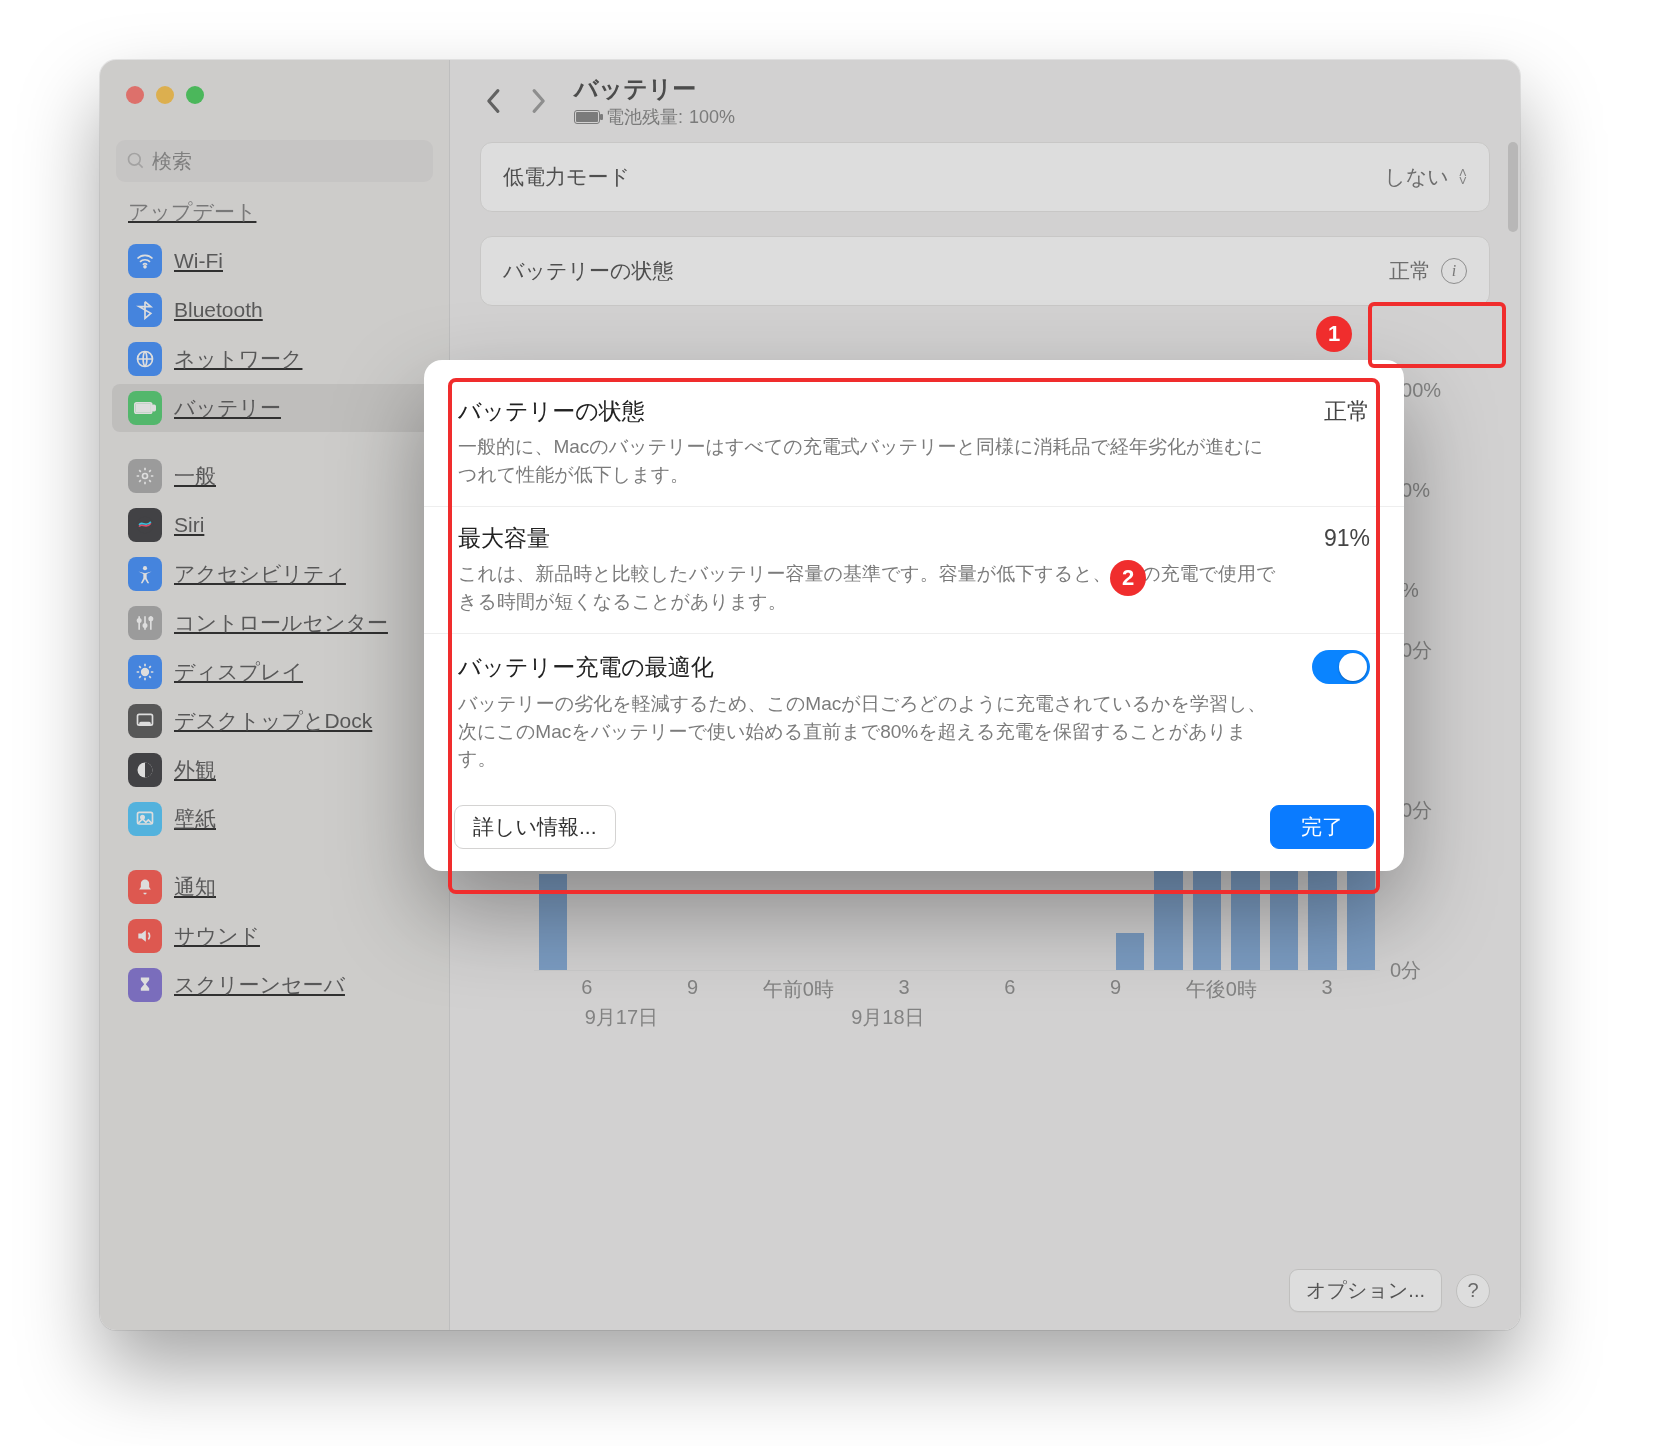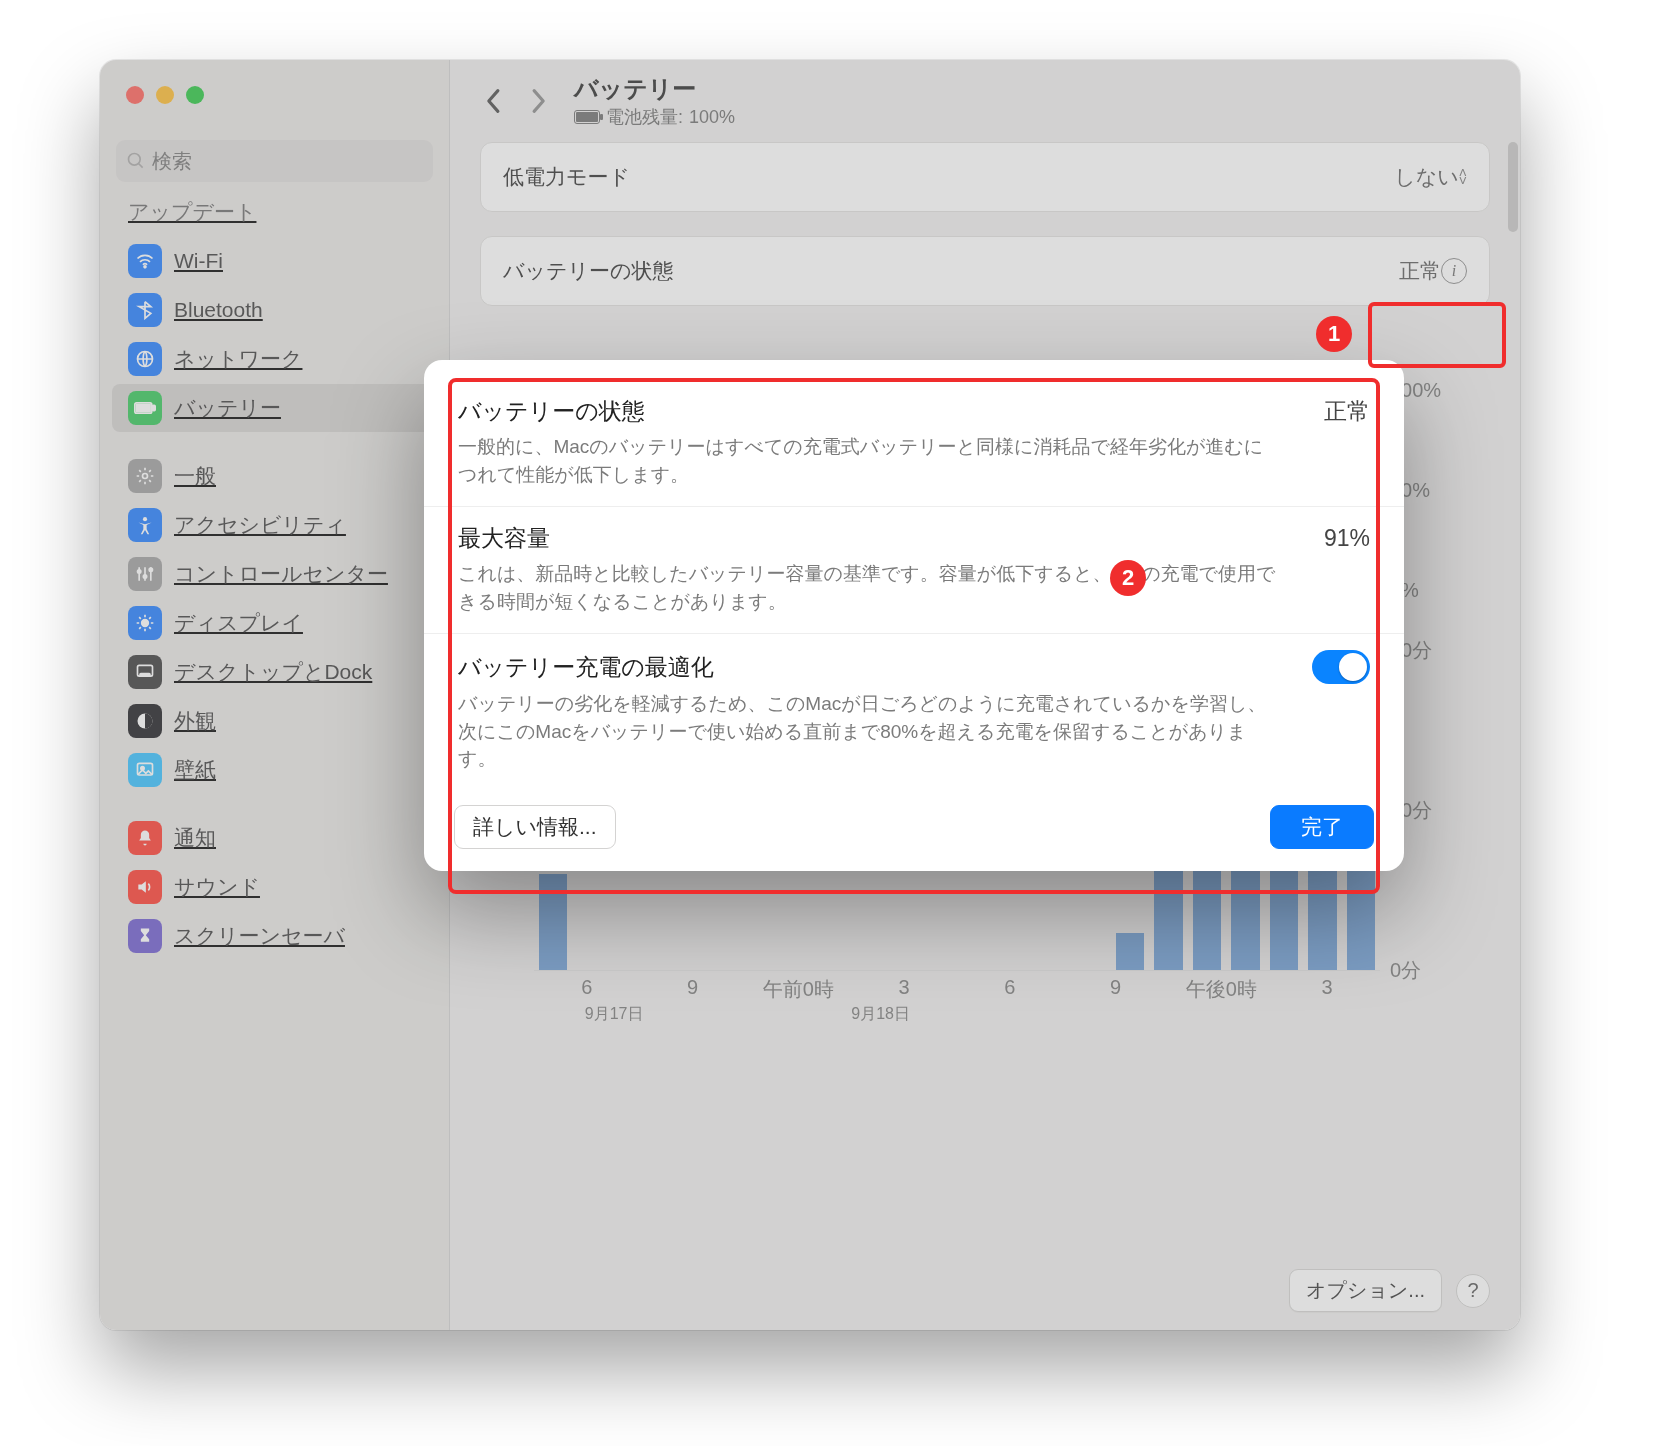--- a/index.html
+++ b/index.html
@@ -98,21 +98,21 @@
 
   .content { padding: 0 30px 20px 30px; }
   .card {
     background:#fff; border:1px solid #e0dfde; border-radius:12px;
     padding: 0; margin-bottom: 24px;
   }
   .row {
     display:flex; align-items:center; justify-content:space-between;
     padding: 20px 22px; font-size: 21px; color:#2e2e2e;
   }
-  .row .value { color:#5a5a5a; display:flex; align-items:center; }
+  .row .value { color:#5a5a5a; display:flex; align-items:center; gap:10px; }
   .chevud { font-size:14px; color:#7a7a7a; line-height:8px; }
   .info-circ {
     width:26px;height:26px;border:1.6px solid #8a8a8a;border-radius:50%;
     display:inline-flex;align-items:center;justify-content:center;
     font-family: Georgia, serif; font-style: italic; font-size:16px; color:#6a6a6a;
   }
 
   
   .annot-box {
     position:absolute; border:4px solid #f02d2d; border-radius:6px;
@@ -131,21 +131,21 @@
     position:absolute; left:54px; right:110px; top:0; bottom:80px;
     border-top:1px solid #e3e3e3;
   }
   .gridline { position:absolute; left:0; right:0; border-top:1px solid #e3e3e3; }
   .ylabel { position:absolute; right:-100px; width:90px; text-align:left;
             color:#7a7a7a; font-size:20px; transform:translateY(-50%); }
   .bars { position:absolute; left:0; right:0; bottom:0; top:0; display:flex; align-items:flex-end; }
   .bar { flex:1; margin:0 5px; background:#6f9fd8; }
   .xaxis { position:absolute; left:54px; right:110px; bottom:0; height:80px; }
   .xlabel { position:absolute; color:#7a7a7a; font-size:20px; top:6px; transform:translateX(-50%);}
-  .xlabel.sub { top:34px; font-size:16px; transform:none;}
+  .xlabel.sub { top:34px; font-size:20px; transform:none;}
 
   .footer {
     position:absolute; right:30px; bottom:18px;
     display:flex; align-items:center; gap:14px;
   }
   .btn {
     background:#fff; border:1px solid #d4d3d2; border-radius:9px;
     padding: 7px 16px; font-size:20px; color:#333;
     box-shadow: 0 1px 1px rgba(0,0,0,.04);
   }
@@ -269,20 +269,30 @@
         </div>
         <div class="side-sep"></div>
         <div class="side-item">
           <span class="sicon" style="background:#9e9e9e">
             <svg width="20" height="20" viewBox="0 0 24 24" fill="none" stroke="#fff" stroke-width="2">
               <circle cx="12" cy="12" r="3"></circle>
               <path d="M12 2v3M12 19v3M2 12h3M19 12h3M5 5l2 2M17 17l2 2M19 5l-2 2M5 19l2-2"></path>
             </svg>
           </span>
           <span>一般</span>
+        </div>
+        <div class="side-item">
+          <span class="sicon" style="background:#1b1b1f">
+            <svg width="20" height="20" viewBox="0 0 24 24">
+              <circle cx="12" cy="12" r="10" fill="#1b1b1f"></circle>
+              <path d="M5 14c3-6 8 4 14-4" fill="none" stroke="#ff2d55" stroke-width="2"></path>
+              <path d="M5 12c3-6 8 4 14-4" fill="none" stroke="#0ad6ff" stroke-width="2"></path>
+            </svg>
+          </span>
+          <span>Siri</span>
         </div>
         <div class="side-item">
           <span class="sicon" style="background:#1f7cff">
             <svg width="20" height="20" viewBox="0 0 24 24" fill="#fff">
               <circle cx="12" cy="5" r="2.5"></circle>
               <path d="M4 9l8 2 8-2-6 3v5l3 6h-2l-3-5-3 5H7l3-6v-5z"></path>
             </svg>
           </span>
           <span>アクセシビリティ</span>
         </div>

